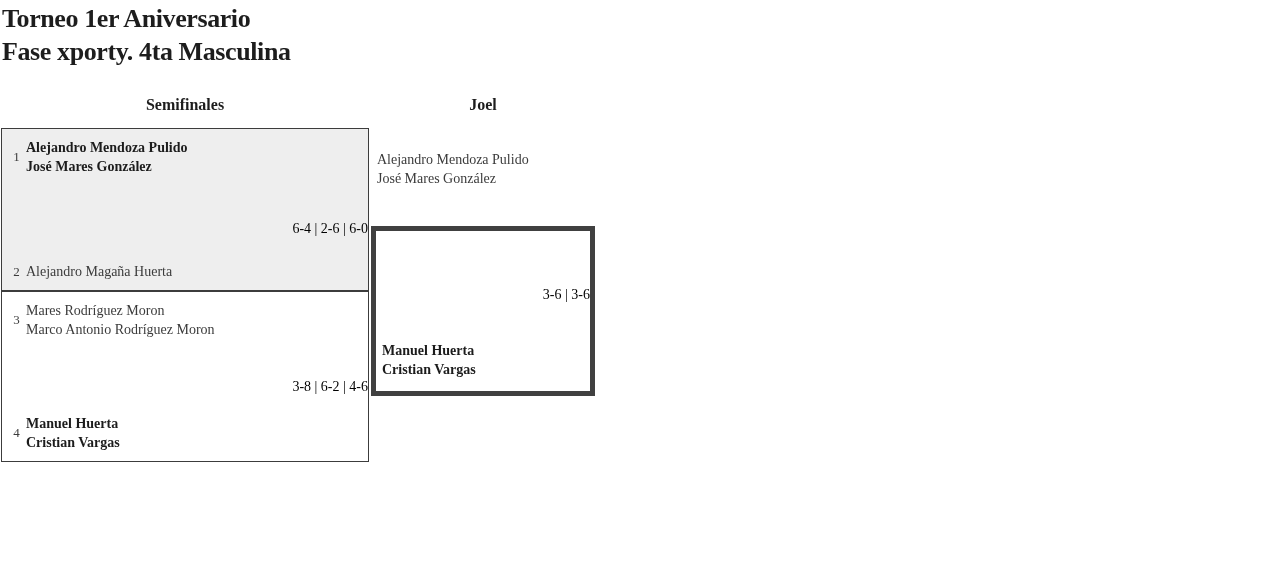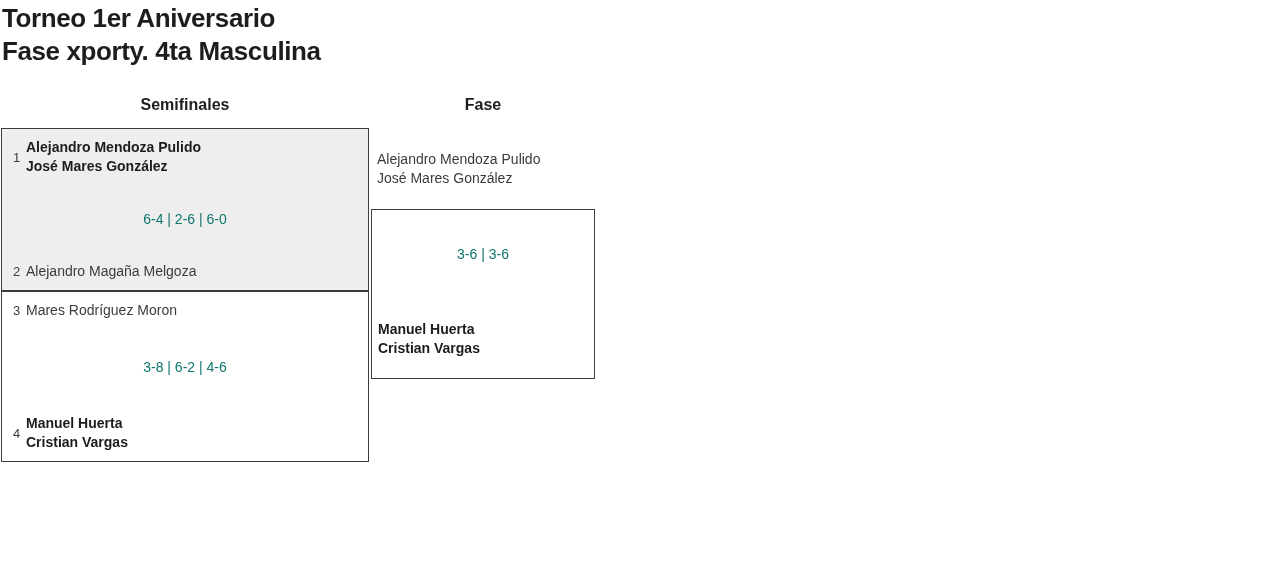--- a/index.html
+++ b/index.html
@@ -2,21 +2,21 @@
 <html><head>
 <meta charset="utf-8">
 <style>
   * { margin: 0; padding: 0; box-sizing: border-box; }
   html, body { background: #ffffff; }
   .page {
     position: relative;
     width: 1013px;
     height: 562px;
     background: #ffffff;
-    font-family: Liberation Sans, sans-serif;
+    font-family: Liberation Serif, serif;
     overflow: hidden;
   }
 
   
   .title-block { position: absolute; left: 2px; top: 2px; }
   .title-line {
     font-size: 26px;
     font-weight: 700;
     line-height: 33px;
     letter-spacing: -0.4px;
@@ -70,41 +70,42 @@
   .seed {
     width: 19px;
     flex: 0 0 19px;
     text-align: center;
     font-size: 13px;
     color: #3b3b3b;
   }
   .players { font-size: 14px; line-height: 19px; color: #3b3b3b; }
   .players.winner { font-weight: 700; color: #1c1c1c; }
   .score {
-    text-align: center;
+    text-align: right;
     font-size: 14px;
-    color: #0f766e;
+    color: #000000;
+    margin-top: 20px;
   }
 
   
   .final-team1 {
     position: absolute;
     left: 377px;
     top: 150px;
     font-size: 14px;
     line-height: 19px;
     color: #3b3b3b;
   }
   .final-box {
     position: absolute;
     left: 371px;
-    top: 209px;
+    top: 226px;
     width: 224px;
     height: 170px;
-    border: 1px solid #404040;
+    border: 5px solid #404040;
     background: #ffffff;
   }
   .final-box .score { position: absolute; top: 36px; left: 0; width: 100%; }
   .final-box .final-team2 {
     position: absolute;
     left: 6px;
     top: 110px;
     font-size: 14px;
     line-height: 19px;
     font-weight: 700;
@@ -124,44 +125,45 @@
   <div class="logo">
     <span class="dot dot-blue-small" style="background: rgb(41, 169, 225);"></span>
     <span class="dot dot-green-large" style="background: rgb(118, 184, 47);"></span>
     <span class="dot dot-orange" style="background: rgb(232, 121, 30);"></span>
     <span class="dot dot-blue-large" style="background: rgb(41, 169, 225);"></span>
     <span class="dot dot-green-small" style="background: rgb(118, 184, 47);"></span>
     <span class="logo-wordmark" style="color: rgb(118, 184, 47);">xporty</span>
   </div>
 
   <div class="round-header semis">Semifinales</div>
-  <div class="round-header final">Fase</div>
+  <div class="round-header final">Joel</div>
 
   <div class="match-box sf1">
     <div class="team-row">
       <span class="seed">1</span>
       <div class="players winner">
         <div>Alejandro Mendoza Pulido</div>
         <div>José Mares González</div>
       </div>
     </div>
     <div class="score">6-4 | 2-6 | 6-0</div>
     <div class="team-row">
       <span class="seed">2</span>
       <div class="players">
-        <div>Alejandro Magaña Melgoza</div>
+        <div>Alejandro Magaña Huerta</div>
       </div>
     </div>
   </div>
 
   <div class="match-box sf2">
     <div class="team-row">
       <span class="seed">3</span>
       <div class="players">
         <div>Mares Rodríguez Moron</div>
+        <div>Marco Antonio Rodríguez Moron</div>
       </div>
     </div>
     <div class="score">3-8 | 6-2 | 4-6</div>
     <div class="team-row">
       <span class="seed">4</span>
       <div class="players winner">
         <div>Manuel Huerta</div>
         <div>Cristian Vargas</div>
       </div>
     </div>

